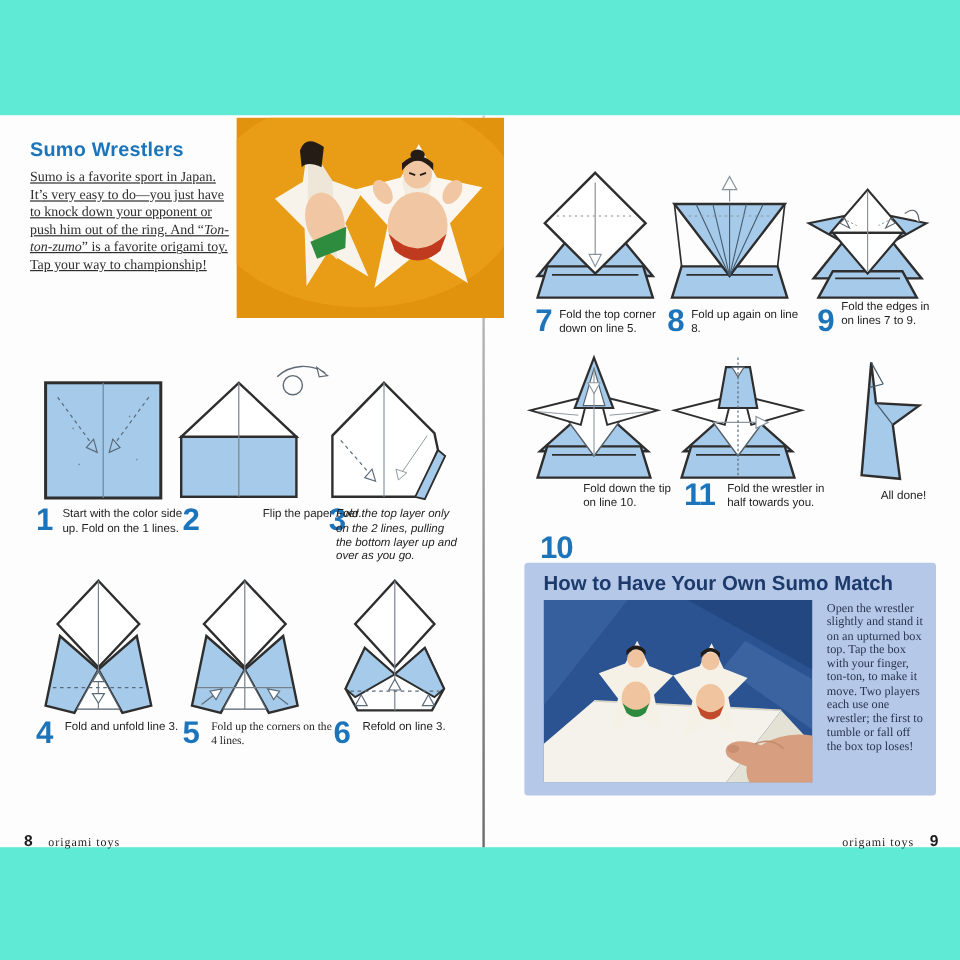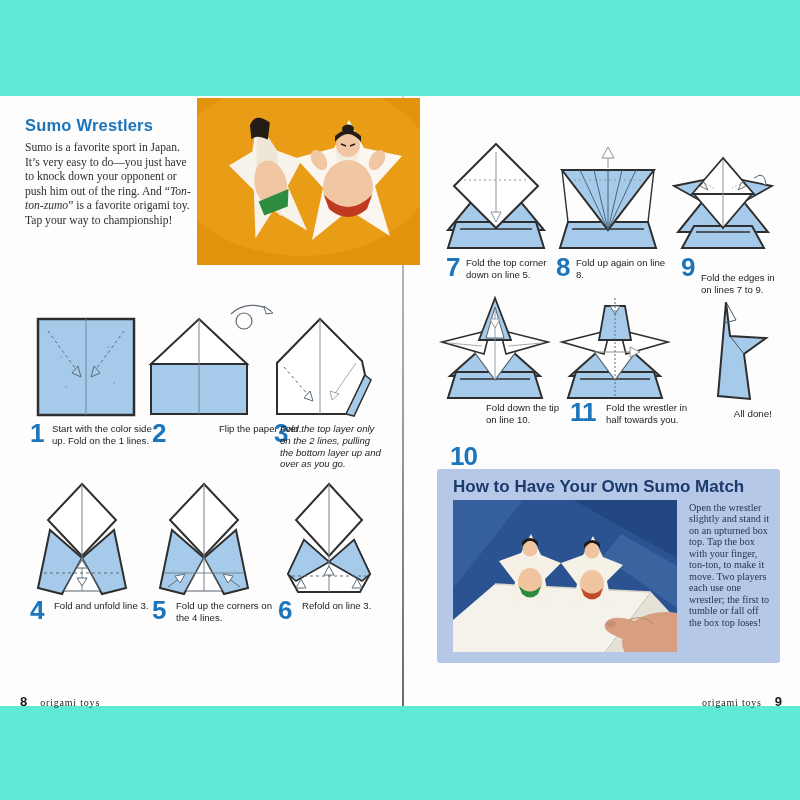--- a/index.html
+++ b/index.html
@@ -33,21 +33,21 @@
 </style>
 </head>
 <body>
 
 <div class="canvas">
   <div class="page-bg"></div>
   <div class="spine"></div>
 
   <div class="abs title" style="left:25px; top:116px;">Sumo Wrestlers</div>
 
-  <div class="abs intro" style="left:25px; top:141px; width:172px;"><span>Sumo is a favorite sport in Japan. It’s very easy to do—you just have to knock down your opponent or push him out of the ring. And “</span><i>Ton-ton-zumo</i><span>” is a favorite origami toy. Tap your way to championship!</span></div>
+  <div class="abs intro" style="left:25px; top:141px; width:172px;text-decoration:underline;"><span>Sumo is a favorite sport in Japan. It’s very easy to do—you just have to knock down your opponent or push him out of the ring. And “</span><i>Ton-ton-zumo</i><span>” is a favorite origami toy. Tap your way to championship!</span></div>
 
   <svg class="abs photo" style="left:197px; top:98px;" width="223" height="167" viewBox="0 0 223 167">
     <rect width="223" height="167" fill="#e1930e"></rect>
     <ellipse cx="105" cy="70" rx="130" ry="88" fill="#f3a81f" opacity="0.45"></ellipse>
 
     <g>
       <polygon points="152,22 167,50 205,58 178,88 193,138 152,112 115,142 126,90 99,60 137,50" fill="#fbf7f0"></polygon>
       <polygon points="152,26 163,52 152,108 138,54" fill="#f3ece0"></polygon>
       <ellipse cx="151" cy="90" rx="25" ry="28" fill="#f1c6a2"></ellipse>
       <ellipse cx="122" cy="62" rx="7" ry="11" fill="#f1c6a2" transform="rotate(-32 122 62)"></ellipse>
@@ -143,21 +143,21 @@
   <div class="abs stepnum" style="left:30px; top:420px;">1</div>
   <div class="abs stepcap" style="left:52px; top:423px; width:110px;">Start with the color side up. Fold on the 1 lines.</div>
   <div class="abs stepnum" style="left:152px; top:420px;">2</div>
   <div class="abs stepcap" style="left:175px; top:423px; width:110px;margin-left:44px;">Flip the paper over.</div>
   <div class="abs stepnum" style="left:274px; top:420px;">3</div>
   <div class="abs stepcap" style="left:280px; top:423px; width:106px;font-style:italic;">Fold the top layer only on the 2 lines, pulling the bottom layer up and over as you go.</div>
 
   <div class="abs stepnum" style="left:30px; top:597px;">4</div>
   <div class="abs stepcap" style="left:54px; top:600px; width:112px;">Fold and unfold line 3.</div>
   <div class="abs stepnum" style="left:152px; top:597px;">5</div>
-  <div class="abs stepcap" style="left:176px; top:600px; width:106px;">Fold up the corners on the 4 lines.</div>
+  <div class="abs stepcap" style="left:176px; top:600px; width:106px;font-family:Liberation Serif, serif;">Fold up the corners on the 4 lines.</div>
   <div class="abs stepnum" style="left:278px; top:597px;">6</div>
   <div class="abs stepcap" style="left:302px; top:600px; width:100px;">Refold on line 3.</div>
 
   <div class="footer-left">
     <span class="pgnum">8</span>
     <span class="booktitle">origami toys</span>
   </div>
 
   <svg class="abs" style="left:440px; top:140px;" width="112" height="118" viewBox="0 0 112 118">
     <polygon points="56,32 104,90 8,90" fill="#a6cbea" stroke="#2e2e2e" stroke-width="2"></polygon>
@@ -235,21 +235,21 @@
     <line x1="42" y1="40" x2="56" y2="58" stroke="#42586b" stroke-width="1"></line>
     <line x1="38" y1="6" x2="48" y2="24" stroke="#42586b" stroke-width="1"></line>
     <line x1="48" y1="24" x2="36" y2="27" stroke="#42586b" stroke-width="1"></line>
   </svg>
 
   <div class="abs stepnum" style="left:446px; top:254px;">7</div>
   <div class="abs stepcap" style="left:466px; top:257px; width:86px;">Fold the top corner down on line 5.</div>
   <div class="abs stepnum" style="left:556px; top:254px;">8</div>
   <div class="abs stepcap" style="left:576px; top:257px; width:96px;">Fold up again on line 8.</div>
   <div class="abs stepnum" style="left:681px; top:254px;">9</div>
-  <div class="abs stepcap" style="left:701px; top:272px; width:84px;">Fold the edges in on lines 7 to 9.</div>
+  <div class="abs stepcap" style="left:701px; top:250px; width:84px;">Fold the edges in on lines 7 to 9.</div>
 
   <div class="abs stepnum wide" style="left:450px; top:399px;margin-top:44px;">10</div>
   <div class="abs stepcap" style="left:486px; top:402px; width:76px;">Fold down the tip on line 10.</div>
   <div class="abs stepnum wide" style="left:570px; top:399px;">11</div>
   <div class="abs stepcap" style="left:606px; top:402px; width:86px;">Fold the wrestler in half towards you.</div>
   <div class="abs alldone" style="left:700px; top:408px; width:72px;">All done!</div>
 
   <div class="matchbox">
     <div class="boxtitle">How to Have Your Own Sumo Match</div>
     <svg class="boxphoto" width="224" height="152" viewBox="0 0 224 152">

